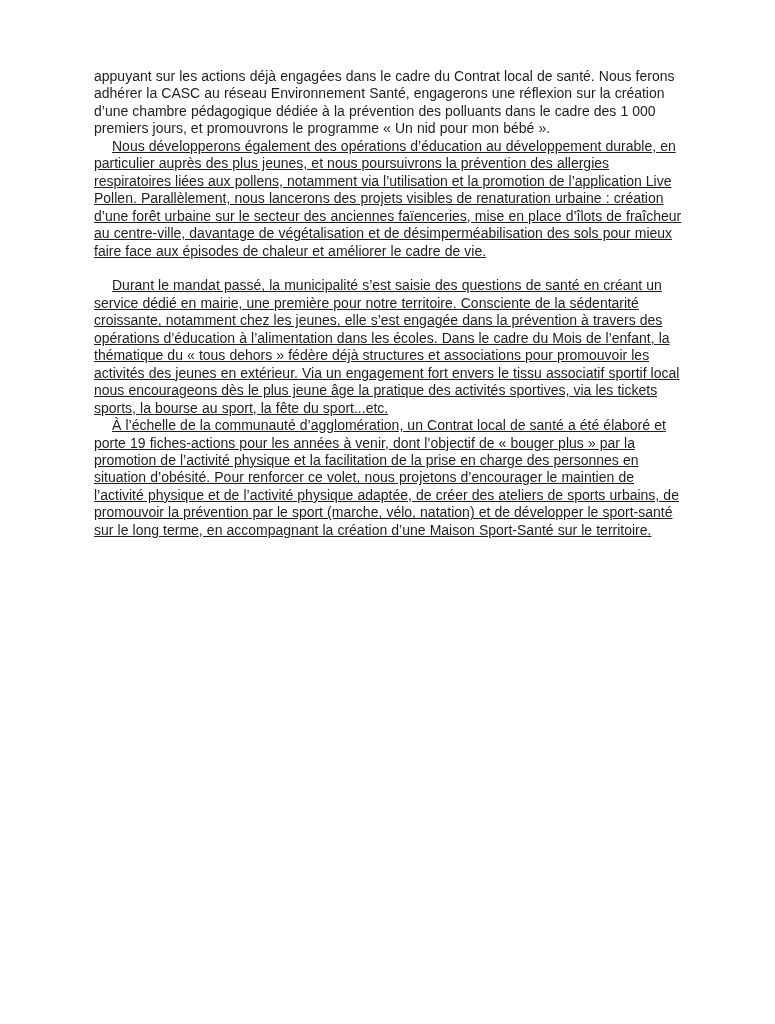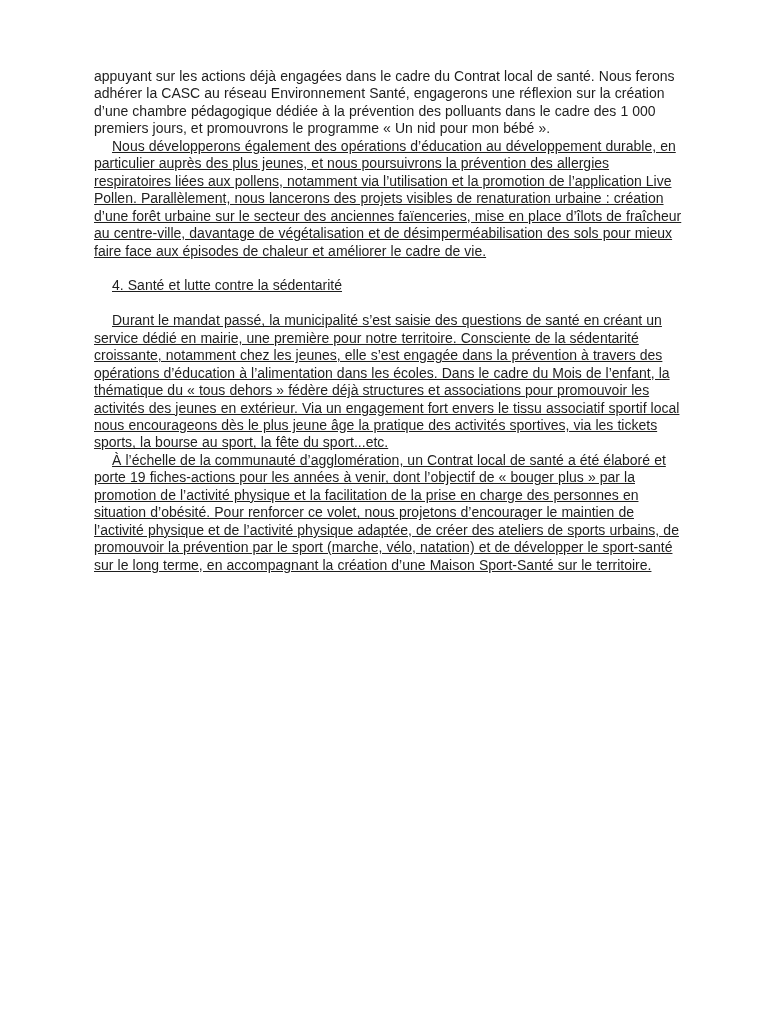--- a/index.html
+++ b/index.html
@@ -37,20 +37,19 @@
 </head>
 <body>
 
 <div class="page">
   <div class="text-block">
 
     <p class="para">appuyant sur les actions déjà engagées dans le cadre du Contrat local de santé. Nous ferons adhérer la CASC au réseau Environnement Santé, engagerons une réflexion sur la création d’une chambre pédagogique dédiée à la prévention des polluants dans le cadre des 1 000 premiers jours, et promouvrons le programme « Un nid pour mon bébé ».</p>
 
     <p class="para indent">Nous développerons également des opérations d’éducation au développement durable, en particulier auprès des plus jeunes, et nous poursuivrons la prévention des allergies respiratoires liées aux pollens, notamment via l’utilisation et la promotion de l’application Live Pollen. Parallèlement, nous lancerons des projets visibles de renaturation urbaine : création d’une forêt urbaine sur le secteur des anciennes faïenceries, mise en place d’îlots de fraîcheur au centre-ville, davantage de végétalisation et de désimperméabilisation des sols pour mieux faire face aux épisodes de chaleur et améliorer le cadre de vie.</p>
 
-    <p class="para indent spaced">4. Santé et lutte contre la sédentarité</p>
 
     <p class="para indent spaced">Durant le mandat passé, la municipalité s’est saisie des questions de santé en créant un service dédié en mairie, une première pour notre territoire. Consciente de la sédentarité croissante, notamment chez les jeunes, elle s’est engagée dans la prévention à travers des opérations d’éducation à l’alimentation dans les écoles. Dans le cadre du Mois de l’enfant, la thématique du « tous dehors » fédère déjà structures et associations pour promouvoir les activités des jeunes en extérieur. Via un engagement fort envers le tissu associatif sportif local nous encourageons dès le plus jeune âge la pratique des activités sportives, via les tickets sports, la bourse au sport, la fête du sport...etc.</p>
 
     <p class="para indent">À l’échelle de la communauté d’agglomération, un Contrat local de santé a été élaboré et porte 19 fiches-actions pour les années à venir, dont l’objectif de « bouger plus » par la promotion de l’activité physique et la facilitation de la prise en charge des personnes en situation d’obésité. Pour renforcer ce volet, nous projetons d’encourager le maintien de l’activité physique et de l’activité physique adaptée, de créer des ateliers de sports urbains, de promouvoir la prévention par le sport (marche, vélo, natation) et de développer le sport-santé sur le long terme, en accompagnant la création d’une Maison Sport-Santé sur le territoire.</p>
 
   </div>
 </div>
 
 </body></html>

